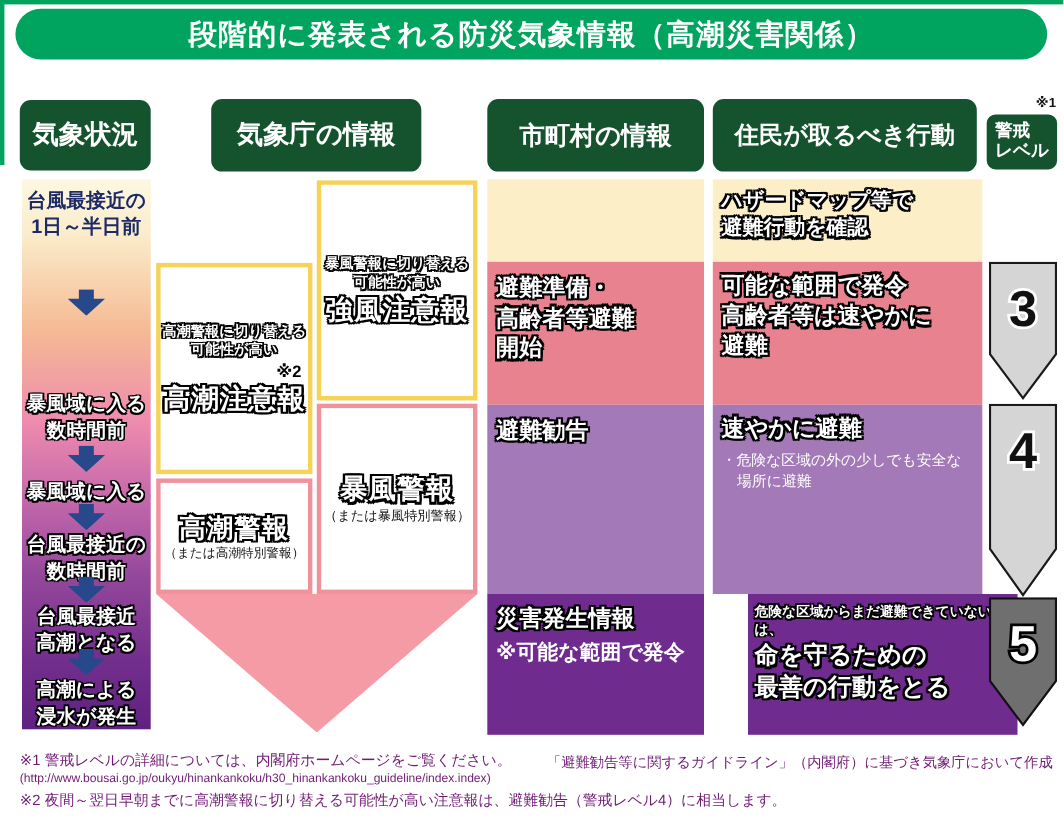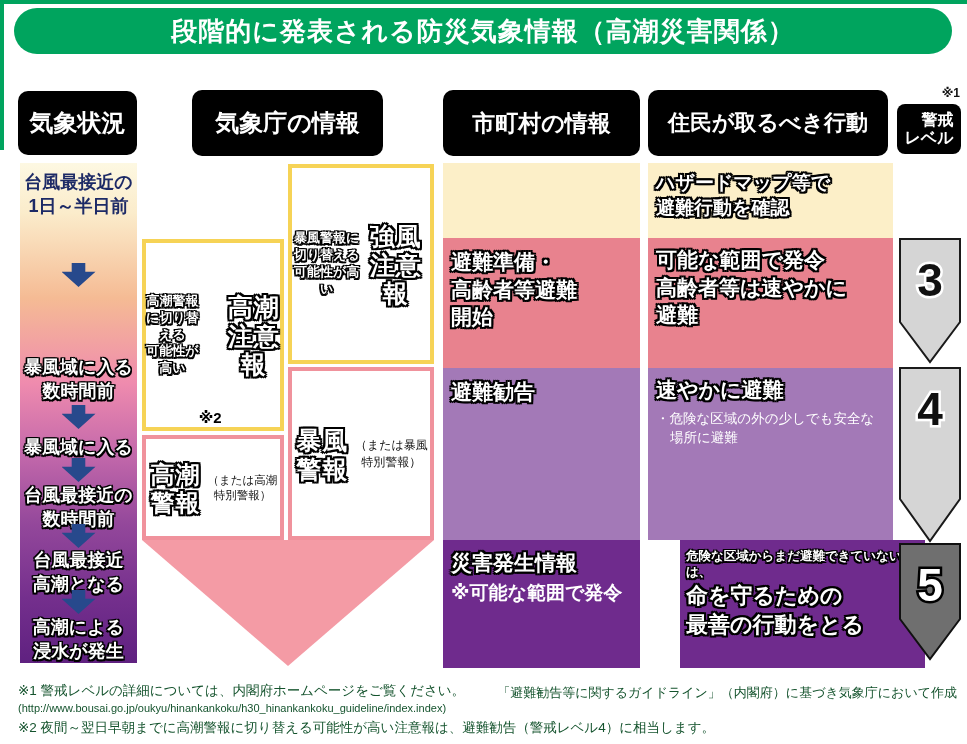--- a/index.html
+++ b/index.html
@@ -15,42 +15,42 @@
                 -2px 2px 0 #000,0 2px 0 #000,2px 2px 0 #000;}
   .ol-s{color:#fff;font-weight:bold;
     text-shadow:-1.5px -1.5px 0 #000,0 -1.5px 0 #000,1.5px -1.5px 0 #000,
                 -1.5px 0 0 #000,1.5px 0 0 #000,
                 -1.5px 1.5px 0 #000,0 1.5px 0 #000,1.5px 1.5px 0 #000;}
   .edge-top{position:absolute;left:0;top:0;width:967px;height:4px;background:#00a45e;}
   .edge-left{position:absolute;left:0;top:0;width:4px;height:150px;background:#00a45e;}
   .banner{position:absolute;left:14px;top:8px;width:938px;height:46px;border-radius:23px;
     background:#00a45e;color:#fff;font-weight:bold;font-size:26px;letter-spacing:1px;
     display:flex;align-items:center;justify-content:center;}
-  .hdr{position:absolute;background:#000000;border-radius:10px;color:#fff;font-weight:bold;
-    display:flex;align-items:center;justify-content:center;text-align:right;line-height:1.15;}
+  .hdr{position:absolute;background:#14532d;border-radius:10px;color:#fff;font-weight:bold;
+    display:flex;align-items:center;justify-content:center;text-align:left;line-height:1.15;}
   .hdr-weather{left:18px;top:91px;width:119px;height:64px;font-size:24px;}
   .hdr-jma{left:192px;top:90px;width:191px;height:66px;font-size:24px;}
   .hdr-muni{left:443px;top:90px;width:197px;height:66px;font-size:23px;}
   .hdr-res{left:648px;top:90px;width:240px;height:66px;font-size:22px;}
   .hdr-lvl{left:897px;top:104px;width:64px;height:50px;font-size:16px;border-radius:8px;}
   .ref-mark{position:absolute;left:930px;top:86px;width:30px;font-size:12px;font-weight:bold;
     color:#111;text-align:right;}
   
   .col-weather{position:absolute;left:20px;top:163px;width:117px;height:500px;
     background:linear-gradient(180deg,#fdf8e2 0%,#fbeccb 10%,#f5bb94 27%,#ef8bae 44%,
       #c469ab 58%,#94489b 72%,#742f8d 87%,#5f2180 100%);}
   .w-step{position:absolute;left:0;width:100%;text-align:center;font-weight:bold;
     font-size:18px;line-height:1.35;}
   .w-navy{color:#1d2a66;}
   .arr{position:absolute;left:50%;transform:translateX(-50%);width:34px;height:24px;
     background:#27498c;
     clip-path:polygon(30% 0,70% 0,70% 36%,100% 36%,50% 100%,0 36%,30% 36%);}
   
   .box{position:absolute;background:#fff;box-sizing:border-box;display:flex;
-    flex-direction:row;align-items:center;justify-content:center;text-align:center;}
+    flex-direction:column;align-items:center;justify-content:center;text-align:center;}
   .b-yellow{border:4px solid #f6d356;}
   .b-pink{border:4px solid #f0929c;}
   .box-note{font-size:13px;line-height:1.3;}
   .box-title{font-size:25px;line-height:1.15;margin-top:2px;letter-spacing:1px;}
   .box-sub{font-size:12px;color:#111;margin-top:1px;}
   .box-ref{font-size:15px;font-weight:bold;color:#000;align-self:flex-end;margin:2px 6px 0 0;
     text-shadow:-1px -1px 0 #fff,1px -1px 0 #fff,-1px 1px 0 #fff,1px 1px 0 #fff;}
   .triangle{position:absolute;left:142px;top:540px;width:292px;height:126px;background:#f49ba5;
     clip-path:polygon(0 0,100% 0,50% 100%);}
   
@@ -64,21 +64,21 @@
   .cell-detail{font-size:13.5px;color:#fff;line-height:1.45;margin-top:5px;text-align:left;
     padding-left:14px;text-indent:-14px;}
   .cell-lead{font-size:12.5px;line-height:1.3;text-align:left;}
   
   .lvl{position:absolute;}
   .lvl-num-light{font-size:46px;font-weight:bold;fill:#111;stroke:#fff;stroke-width:5px;
     paint-order:stroke;text-anchor:middle;font-family:"Liberation Sans","DejaVu Sans",sans-serif;}
   .lvl-num-dark{font-size:46px;font-weight:bold;fill:#fff;stroke:#000;stroke-width:5px;
     paint-order:stroke;text-anchor:middle;font-family:"Liberation Sans","DejaVu Sans",sans-serif;}
   
-  .fnote{position:absolute;color:#14532d;}
+  .fnote{position:absolute;color:#701a75;}
   .f1{left:18px;top:682px;font-size:13.5px;}
   .furl{left:18px;top:702px;font-size:11px;}
   .f2{left:18px;top:719px;font-size:13.5px;}
   .fcredit{right:10px;top:684px;font-size:13px;}
 </style>
 </head>
 <body>
 
 <div id="stage">
 

